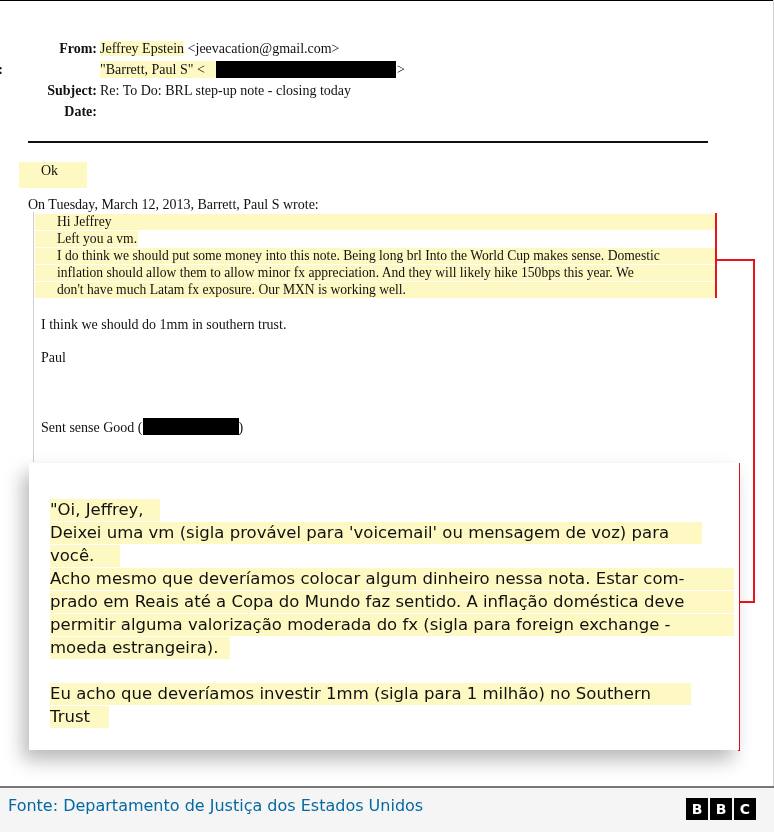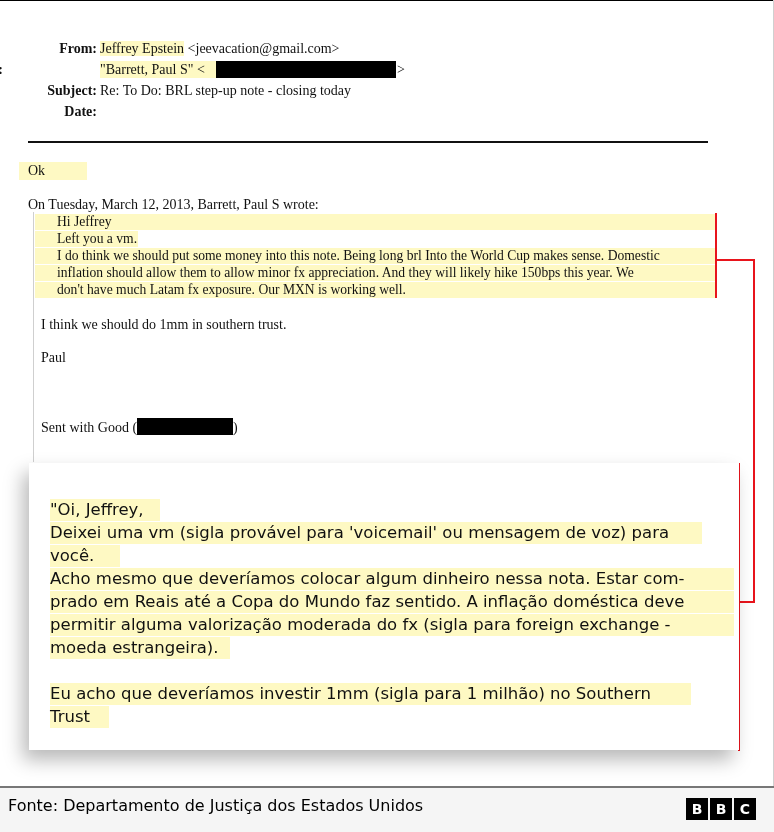--- a/index.html
+++ b/index.html
@@ -15,21 +15,21 @@
   .hl { background: #fef9c3; }
 
   
   .hdr-row { position: absolute; font-size: 14px; line-height: 17px; white-space: nowrap; }
   .hdr-label { position: absolute; text-align: right; font-weight: bold; }
   .hdr-val { position: absolute; }
   .redact { position: absolute; background: #000; }
 
   .divider { position: absolute; left: 28px; top: 141px; width: 680px; height: 2px; background: #111; }
 
-  .ok { position: absolute; left: 19px; top: 162px; width: 68px; height: 18px; font-size: 14px; line-height: 18px; padding-left: 9px; box-sizing: border-box; }
+  .ok { position: absolute; left: 19px; top: 162px; width: 68px; height: 26px; font-size: 14px; line-height: 18px; padding-left: 22px; box-sizing: border-box; }
   .on-line { position: absolute; left: 28px; top: 196px; font-size: 14px; line-height: 17px; white-space: nowrap; }
 
   .quote-border { position: absolute; left: 33px; top: 212px; width: 1px; height: 250px; background: #cfcfcf; }
   .qline { position: absolute; left: 35px; height: 16px; font-size: 13.6px; line-height: 16px; padding-left: 22px; box-sizing: border-box; white-space: nowrap; }
   .ptext { position: absolute; left: 41px; font-size: 14px; line-height: 17px; white-space: nowrap; }
 
   
   .red { position: absolute; background: #e8141c; }
 
   
@@ -38,21 +38,21 @@
     background: #fff;
     box-shadow: -6px 10px 18px rgba(0,0,0,0.28);
   }
   .tline { position: absolute; left: 50px; height: 22px; font-family: "DejaVu Sans", sans-serif; font-size: 16.5px; line-height: 22px; white-space: nowrap; color: #111; padding-right: 4px; }
 
   
   .footer {
     position: absolute; left: 0; top: 786px; width: 774px; height: 46px;
     background: #f5f5f5; border-top: 2px solid #777; box-sizing: border-box;
   }
-  .source { position: absolute; left: 8px; top: 8px; font-family: "DejaVu Sans", sans-serif; font-size: 16px; color: #000000; white-space: nowrap; }
+  .source { position: absolute; left: 8px; top: 8px; font-family: "DejaVu Sans", sans-serif; font-size: 16px; color: #0369a1; white-space: nowrap; }
   .bbc { position: absolute; top: 10px; width: 22px; height: 22px; background: #000; color: #fff; font-family: "DejaVu Sans", sans-serif; font-weight: bold; font-size: 14px; line-height: 22px; text-align: center; }
 </style>
 </head>
 <body>
 
 <div class="topline"></div>
 <div class="rightline"></div>
 
 <div>
   <div class="hdr-row" style="left:0;top:40px;width:774px;height:17px;">
@@ -84,21 +84,21 @@
 <div>
   <div class="qline hl" style="top:214px;width:681px;">Hi Jeffrey</div>
   <div class="qline hl" style="top:231px;width:103px;">Left you a vm.</div>
   <div class="qline hl" style="top:248px;width:681px;">I do think we should put some money into this note. Being long brl Into the World Cup makes sense. Domestic</div>
   <div class="qline hl" style="top:265px;width:681px;">inflation should allow them to allow minor fx appreciation. And they will likely hike 150bps this year. We</div>
   <div class="qline hl" style="top:282px;width:681px;">don't have much Latam fx exposure. Our MXN is working well.</div>
 </div>
 
 <div class="ptext" style="top:316px;">I think we should do 1mm in southern trust.</div>
 <div class="ptext" style="top:349px;">Paul</div>
-<div class="ptext" style="top:418px;"><span>Sent with Good (</span><span style="display:inline-block;width:96px;height:17px;background:#000;vertical-align:-3px;"></span><span>)</span></div>
+<div class="ptext" style="top:418px;"><span>Sent sense Good (</span><span style="display:inline-block;width:96px;height:17px;background:#000;vertical-align:-3px;"></span><span>)</span></div>
 
 <div>
   <div class="red" style="left:715px;top:213px;width:2px;height:85px;"></div>
   <div class="red" style="left:716px;top:259px;width:39px;height:2px;"></div>
   <div class="red" style="left:753px;top:259px;width:2px;height:344px;"></div>
   <div class="red" style="left:739px;top:601px;width:16px;height:2px;"></div>
   <div class="red" style="left:738px;top:463px;width:2px;height:288px;"></div>
 </div>
 
 <div class="card"></div>

